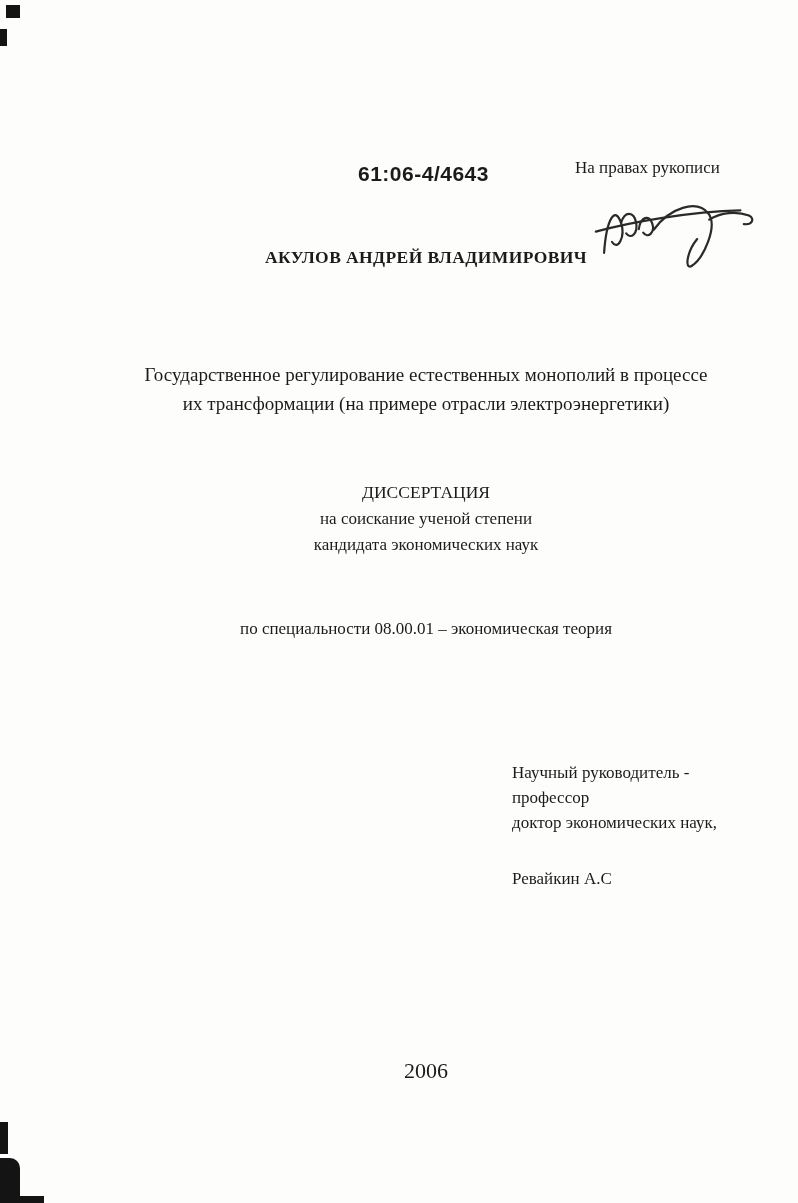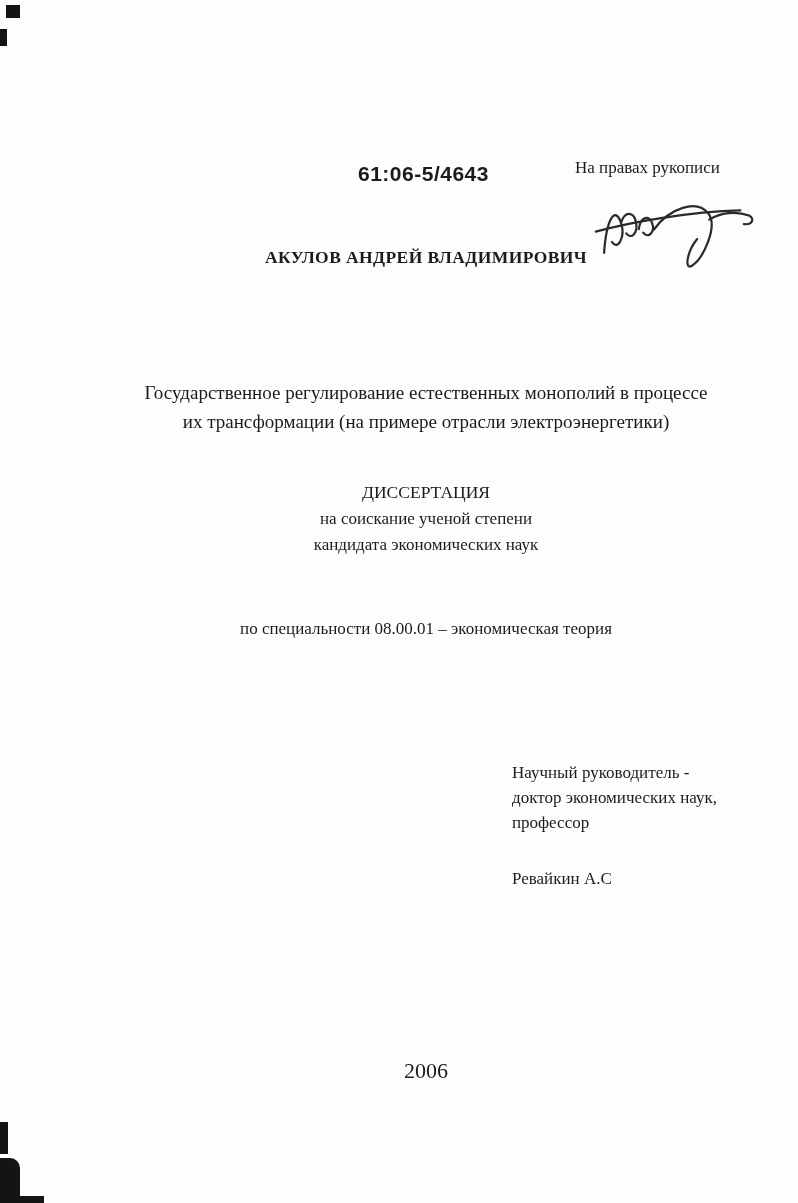--- a/index.html
+++ b/index.html
@@ -38,21 +38,21 @@
     left:592px;top:183px;
     width:172px;height:92px;
   }
   .author{
     top:247px;
     font-size:17.5px;
     font-weight:bold;
     letter-spacing:0.4px;
   }
   .title{
-    top:378px;
+    top:360px;
     font-size:19px;
     line-height:29px;
   }
   .diss{top:482px;font-size:17.5px;}
   .degree1{top:509px;font-size:17px;}
   .degree2{top:535px;font-size:17px;}
   .specialty{top:619px;font-size:17px;text-align:center;}
   .advisor{
     left:512px;top:760px;
     font-size:17px;
@@ -74,21 +74,21 @@
   .art-bl-1{left:0px;top:1122px;width:8px;height:32px;}
   .art-bl-2{left:0px;top:1158px;width:20px;height:45px;border-radius:0 10px 0 0;}
   .art-bl-3{left:0px;top:1196px;width:44px;height:7px;}
 </style>
 </head>
 <body>
 
 <div class="page">
 
 
-  <div class="abs catalog">61:06-5/4643</div>
+  <div class="abs catalog">61:06-4/4643</div>
 
   <div class="abs manuscript-note">На правах рукописи</div>
 
   <div class="abs signature">
     <svg width="172" height="92" viewBox="0 0 172 92" xmlns="http://www.w3.org/2000/svg">
       <g fill="none" stroke="#2a2a2a" stroke-width="2.2" stroke-linecap="round" transform="rotate(-6 86 46)">
         <path d="M10 62 C 16 28, 26 16, 30 34 C 33 48, 24 62, 19 52"></path>
         <path d="M30 34 C 35 22, 44 24, 45 35 C 46 46, 38 52, 34 45"></path>
         <path d="M47 42 C 50 30, 59 28, 61 38 C 63 47, 55 53, 51 46"></path>
         <path d="M4 40 C 40 34, 100 30, 150 34"></path>
@@ -106,22 +106,22 @@
   </div>
 
   <div class="abs centered diss">ДИССЕРТАЦИЯ</div>
   <div class="abs centered degree1">на соискание ученой степени</div>
   <div class="abs centered degree2">кандидата экономических наук</div>
 
   <div class="abs centered specialty">по специальности 08.00.01 – экономическая теория</div>
 
   <div class="abs advisor">
     <div>Научный руководитель -</div>
+    <div>профессор</div>
     <div>доктор экономических наук,</div>
-    <div>профессор</div>
   </div>
 
   <div class="abs advisor-name">Ревайкин А.С</div>
 
   <div class="abs centered year">2006</div>
 
   <div class="art art-tl-1"></div>
   <div class="art art-tl-2"></div>
   <div class="art art-bl-1"></div>
   <div class="art art-bl-2"></div>

